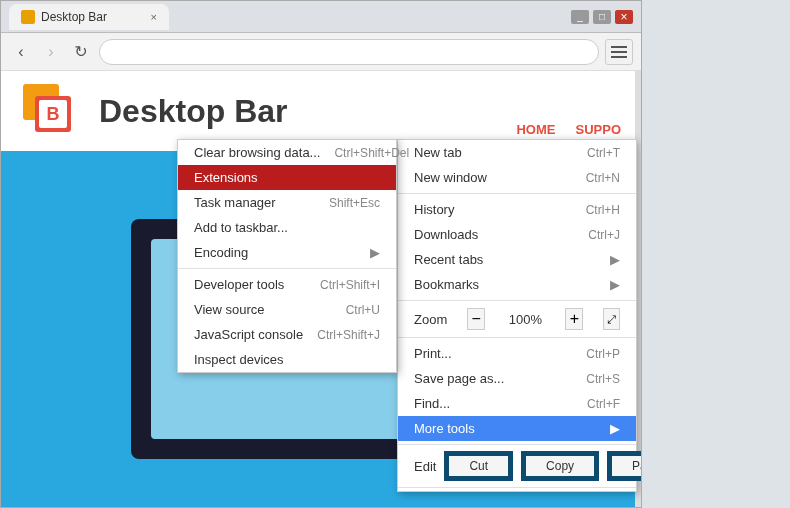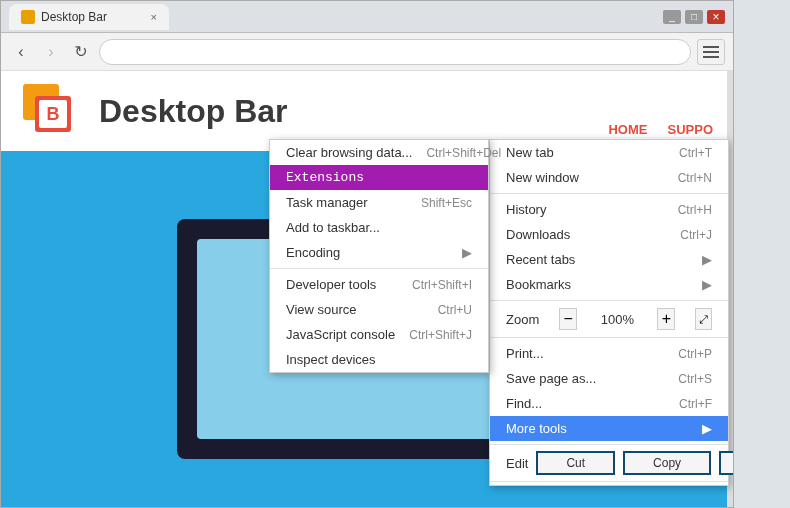--- a/index.html
+++ b/index.html
@@ -1,19 +1,19 @@
 <!DOCTYPE html>
 <html><head>
   <meta charset="utf-8">
   <style>
     * { margin: 0; padding: 0; box-sizing: border-box; }
     body { width: 790px; height: 508px; overflow: hidden; font-family: Arial, sans-serif; font-size: 13px; background: #dee3e8; }
 
     
-    .browser-window { width: 734px; height: 508px; background: #f2f2f2; border: 1px solid #aaa; display: flex; flex-direction: column; }
+    .browser-window { width: 642px; height: 508px; background: #f2f2f2; border: 1px solid #aaa; display: flex; flex-direction: column; }
 
     
     .title-bar { background: #dde1e6; height: 32px; display: flex; align-items: center; padding: 0 8px; border-bottom: 1px solid #bbb; }
     .tab { background: #f2f2f2; border-radius: 8px 8px 0 0; padding: 6px 12px; font-size: 12px; color: #333; display: flex; align-items: center; gap: 6px; min-width: 160px; }
     .tab-favicon { width: 14px; height: 14px; background: #e8a000; border-radius: 2px; flex-shrink: 0; }
     .tab-close { margin-left: auto; color: #666; font-size: 11px; cursor: pointer; }
     .title-bar-controls { margin-left: auto; display: flex; gap: 4px; }
     .title-btn { width: 18px; height: 14px; border-radius: 2px; display: flex; align-items: center; justify-content: center; font-size: 10px; cursor: pointer; }
     .title-btn.minimize { background: #999; color: white; }
     .title-btn.maximize { background: #999; color: white; }
@@ -49,21 +49,21 @@
     .menu-divider { height: 1px; background: #e0e0e0; margin: 3px 0; }
     .zoom-row { display: flex; align-items: center; padding: 4px 16px; gap: 20px; }
     .zoom-label { flex: 1; color: #333; }
     .zoom-btn { width: 24px; height: 22px; border: 1px solid #ccc; background: #f5f5f5; cursor: pointer; display: flex; align-items: center; justify-content: center; font-size: 16px; }
     .zoom-value { min-width: 40px; text-align: center; color: #333; font-size: 13px; }
     .zoom-expand { width: 22px; height: 22px; border: 1px solid #ccc; background: #f5f5f5; cursor: pointer; display: flex; align-items: center; justify-content: center; font-size: 11px; }
 
     
     .edit-row { display: flex; align-items: center; padding: 3px 16px; gap: 4px; }
     .edit-label { flex: 1; color: #333; }
-    .edit-btn { padding: 3px 28px; border: 2px solid #0c4a6e; background: #f5f5f5; cursor: pointer; font-size: 12px; color: #333; margin-left: 4px; }
+    .edit-btn { padding: 3px 20px; border: 5px solid #0c4a6e; background: #f5f5f5; cursor: pointer; font-size: 12px; color: #333; margin-left: 4px; }
 
     
     .sub-menu { position: absolute; top: 68px; right: 244px; width: 220px; background: white; border: 1px solid #ccc; box-shadow: 2px 2px 8px rgba(0,0,0,0.3); z-index: 300; font-size: 13px; }
     .sub-menu .menu-item.active { background: #4d90fe; color: white; }
 
     
     .scrollbar { position: absolute; right: 0; top: 0; bottom: 0; width: 6px; background: #ddd; }
     .db-logo-box { width: 58px; height: 58px; position: relative; }
     .db-logo-sq1 { position: absolute; top: 2px; left: 2px; width: 36px; height: 36px; background: #f39c12; border-radius: 3px; }
     .db-logo-sq2 { position: absolute; top: 14px; left: 14px; width: 36px; height: 36px; background: #e74c3c; border-radius: 3px; }
@@ -125,21 +125,21 @@
 
     <div class="scrollbar">
       
     </div>
 
     <div class="sub-menu" style="top: 68px; right: 244px;">
       <div class="menu-item">
         <span>Clear browsing data...</span>
         <span class="shortcut">Ctrl+Shift+Del</span>
       </div>
-      <div class="menu-item active" style="background:#a21caf; color:white;font-family:Liberation Mono, monospace;">
+      <div class="menu-item active" style="background:#b91c1c; color:white;">
         <span>Extensions</span>
       </div>
       <div class="menu-item">
         <span>Task manager</span>
         <span class="shortcut">Shift+Esc</span>
       </div>
       <div class="menu-item">
         <span>Add to taskbar...</span>
       </div>
       <div class="menu-item">

